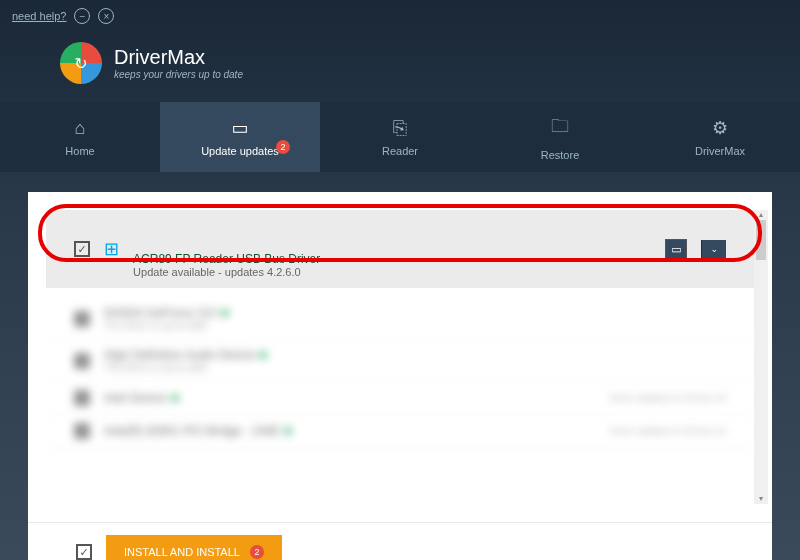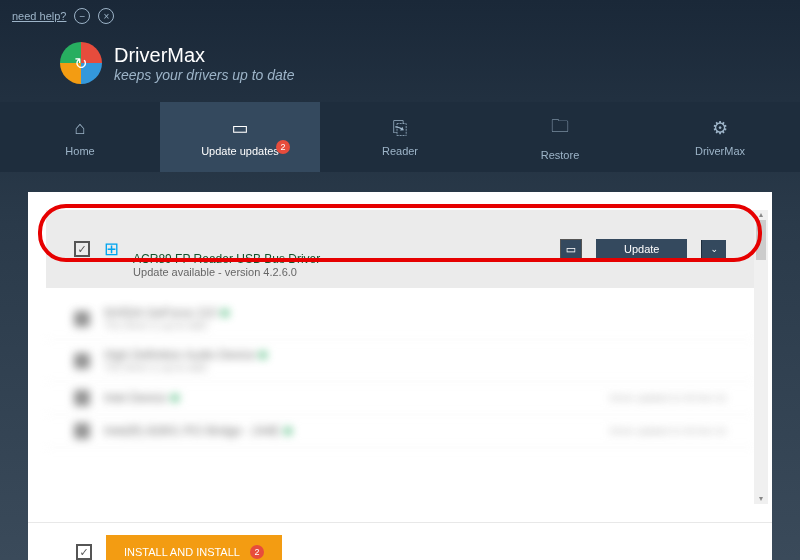--- a/index.html
+++ b/index.html
@@ -5,21 +5,21 @@
 * { margin: 0; padding: 0; box-sizing: border-box; font-family: Arial, sans-serif; }
 body { width: 800px; height: 560px; background: linear-gradient(180deg, #1a2838 0%, #2a3a4a 40%, #3a4a5a 100%); overflow: hidden; position: relative; }
 .titlebar { display: flex; justify-content: flex-start; align-items: center; padding: 8px 12px; gap: 8px; }
 .help-link { color: #9db4c8; font-size: 11px; text-decoration: underline; cursor: pointer; }
 .win-btn { width: 16px; height: 16px; border: 1px solid #9db4c8; border-radius: 50%; display: flex; align-items: center; justify-content: center; color: #9db4c8; font-size: 10px; cursor: pointer; }
 .header { display: flex; align-items: center; padding: 10px 60px 18px; gap: 12px; }
 .logo { width: 42px; height: 42px; position: relative; }
 .logo-circle { position: absolute; width: 42px; height: 42px; border-radius: 50%; background: conic-gradient(#e74c3c 0deg 90deg, #3498db 90deg 180deg, #f39c12 180deg 270deg, #27ae60 270deg 360deg); }
 .logo-arrow { position: absolute; top: 50%; left: 50%; transform: translate(-50%, -50%); font-size: 16px; color: #fff; }
 .brand-name { color: #fff; font-size: 20px; font-weight: normal; }
-.brand-sub { color: #9db4c8; font-size: 14px; font-style: italic; }
+.brand-sub { color: #9db4c8; font-size: 10px; font-style: italic; }
 .tabs { display: flex; background: #1e2d3d; height: 70px; }
 .tab { flex: 1; display: flex; flex-direction: column; align-items: center; justify-content: center; color: #9db4c8; font-size: 11px; cursor: pointer; gap: 6px; position: relative; }
 .tab.active { background: #34495e; color: #fff; }
 .tab-icon { font-size: 18px; }
 .badge { position: absolute; background: #e74c3c; color: #fff; border-radius: 50%; width: 14px; height: 14px; font-size: 9px; display: flex; align-items: center; justify-content: center; }
 .tab .badge { top: 38px; right: 30px; }
 .content { background: #fff; margin: 20px 28px 0; height: 330px; position: relative; padding: 18px 0; }
 .highlight-ring { position: absolute; top: 12px; left: 10px; right: 10px; height: 58px; border: 4px solid #e60000; border-radius: 28px; pointer-events: none; z-index: 10; }
 .driver-row { display: flex; align-items: center; padding: 10px 28px; gap: 14px; background: #ebebeb; margin: 0 18px 10px; }
 .checkbox { width: 16px; height: 16px; border: 2px solid #555; display: flex; align-items: center; justify-content: center; font-size: 11px; color: #555; cursor: pointer; }
@@ -92,24 +92,23 @@
 </div>
 
 <div class="content">
   <div class="highlight-ring"></div>
 
   <div class="driver-row">
     <div class="checkbox">✓</div>
     <span class="os-icon">⊞</span>
     <div class="driver-info">
       <div class="driver-name">ACR89 FP Reader USB Bus Driver</div>
-      <div class="driver-status">Update available - version 4.2.6.0</div>
+      <div class="driver-status">Update available - updates 4.2.6.0</div>
     </div>
     <div class="detail-btn">▭</div>
-    <button class="update-btn">Update</button>
     <button class="dropdown-btn">⌄</button>
   </div>
 
   <div class="blurred-list">
     <div class="blur-row">
       <div class="blur-icon"></div>
       <div class="blur-text">
         <div class="blur-title"><span>NVIDIA GeForce 210</span><span class="green-dot"></span></div>
         <div class="blur-sub">The driver is up-to-date</div>
       </div>

